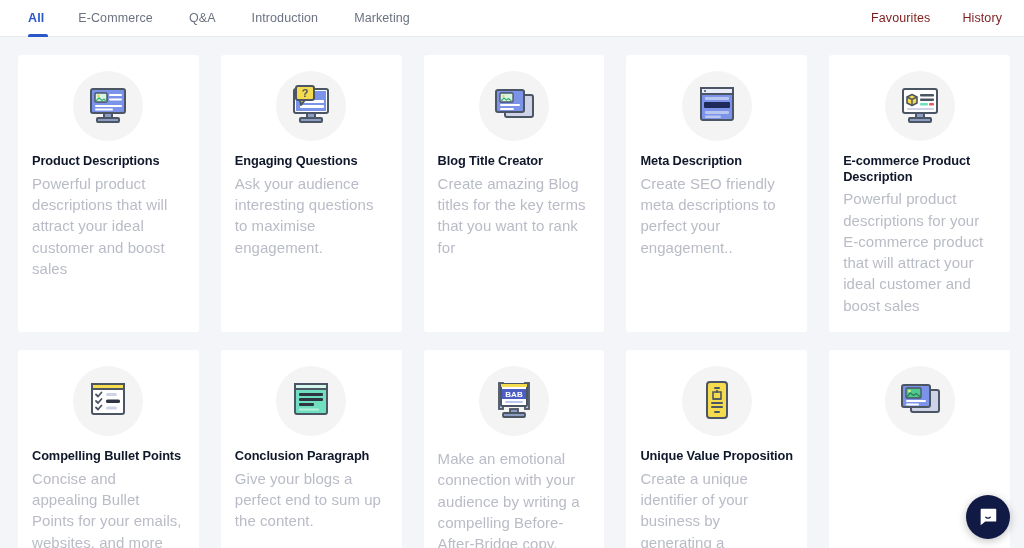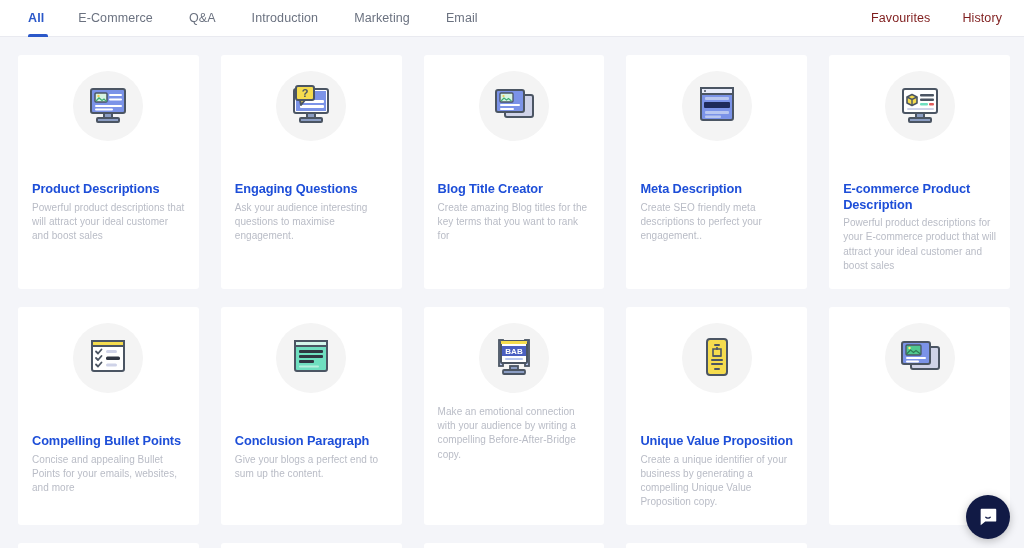--- a/index.html
+++ b/index.html
@@ -68,28 +68,27 @@
     border-radius: 50%;
     background: #f4f4f4;
     margin: 2px auto 12px auto;
     display: flex; align-items: center; justify-content: center;
     flex: 0 0 auto;
   }
   .icon-wrap svg { display: block; }
   .card-title {
     font-size: 12.8px;
     font-weight: bold;
-    color: #1d4ed8;
+    color: #0f172a;
     line-height: 1.22;
     letter-spacing: -0.1px;
     margin-bottom: 4px;
-    margin-top: 28px;
   }
   .card-desc {
-    font-size: 10px;
+    font-size: 15px;
     color: #b9bcc6;
     line-height: 1.42;
     letter-spacing: .05px;
   }
 
   
   .chat-widget {
     position: fixed;
     right: 14px; bottom: 9px;
     width: 44px; height: 44px;
@@ -104,21 +103,20 @@
 </head>
 <body>
 
 <div class="topnav">
   <div class="tabs" id="tabs-container">
       <div class="tab active">All</div>
       <div class="tab">E-Commerce</div>
       <div class="tab">Q&amp;A</div>
       <div class="tab">Introduction</div>
       <div class="tab">Marketing</div>
-      <div class="tab">Email</div>
     </div>
   <div class="nav-right" id="nav-right-container">
       <div class="tab">Favourites</div>
       <div class="tab">History</div>
     </div>
 </div>
 
 <div class="grid" id="grid-container">
     <div class="card">
       <div class="icon-wrap">

